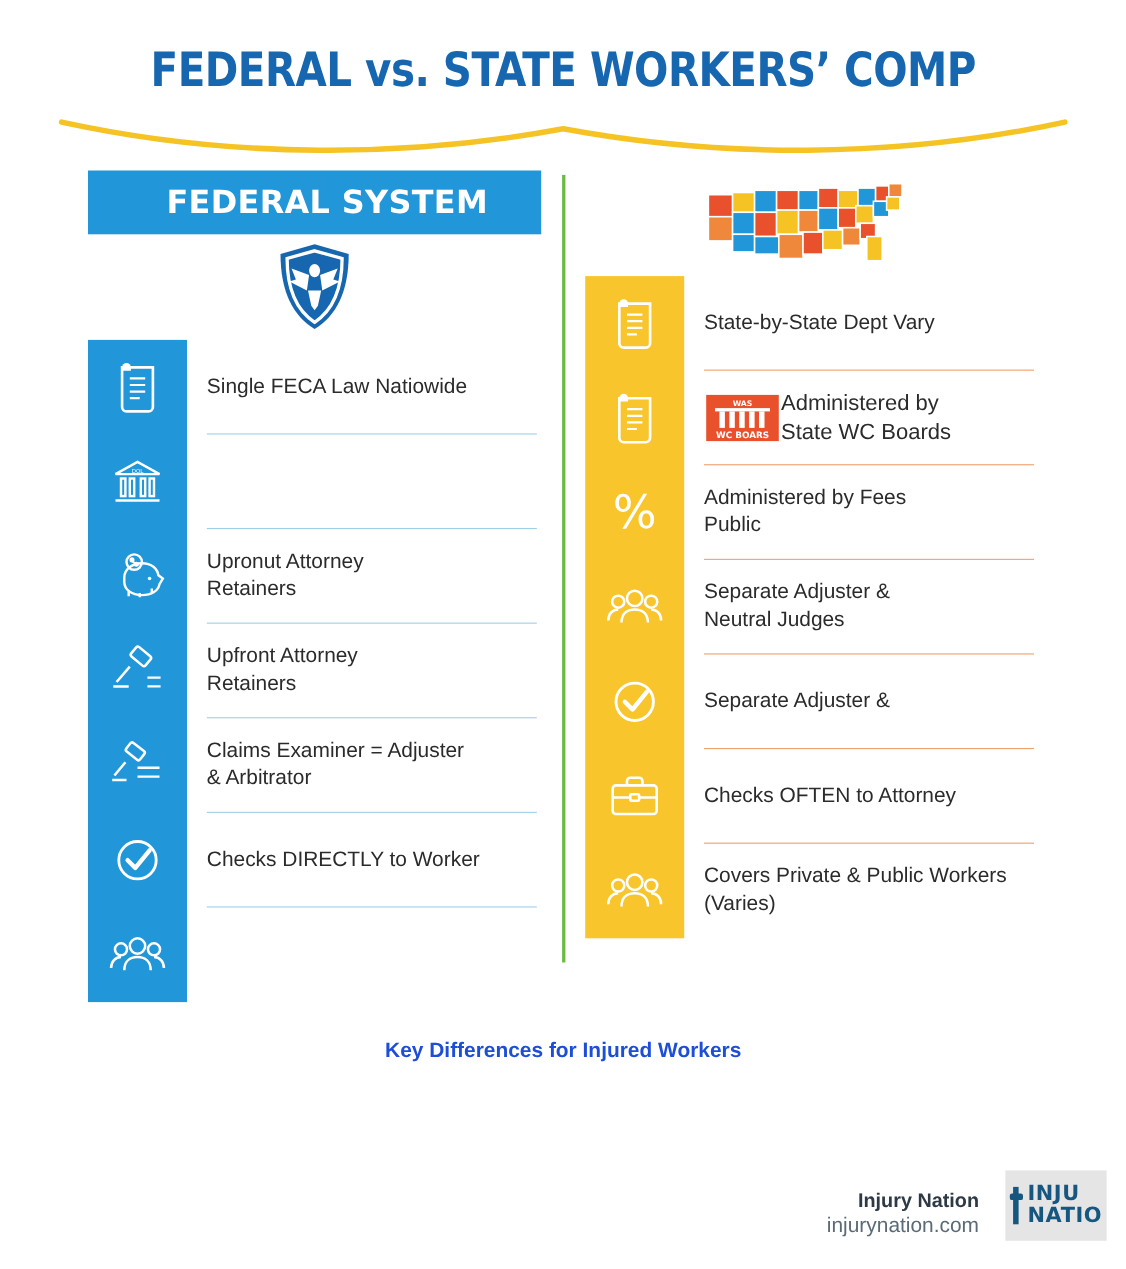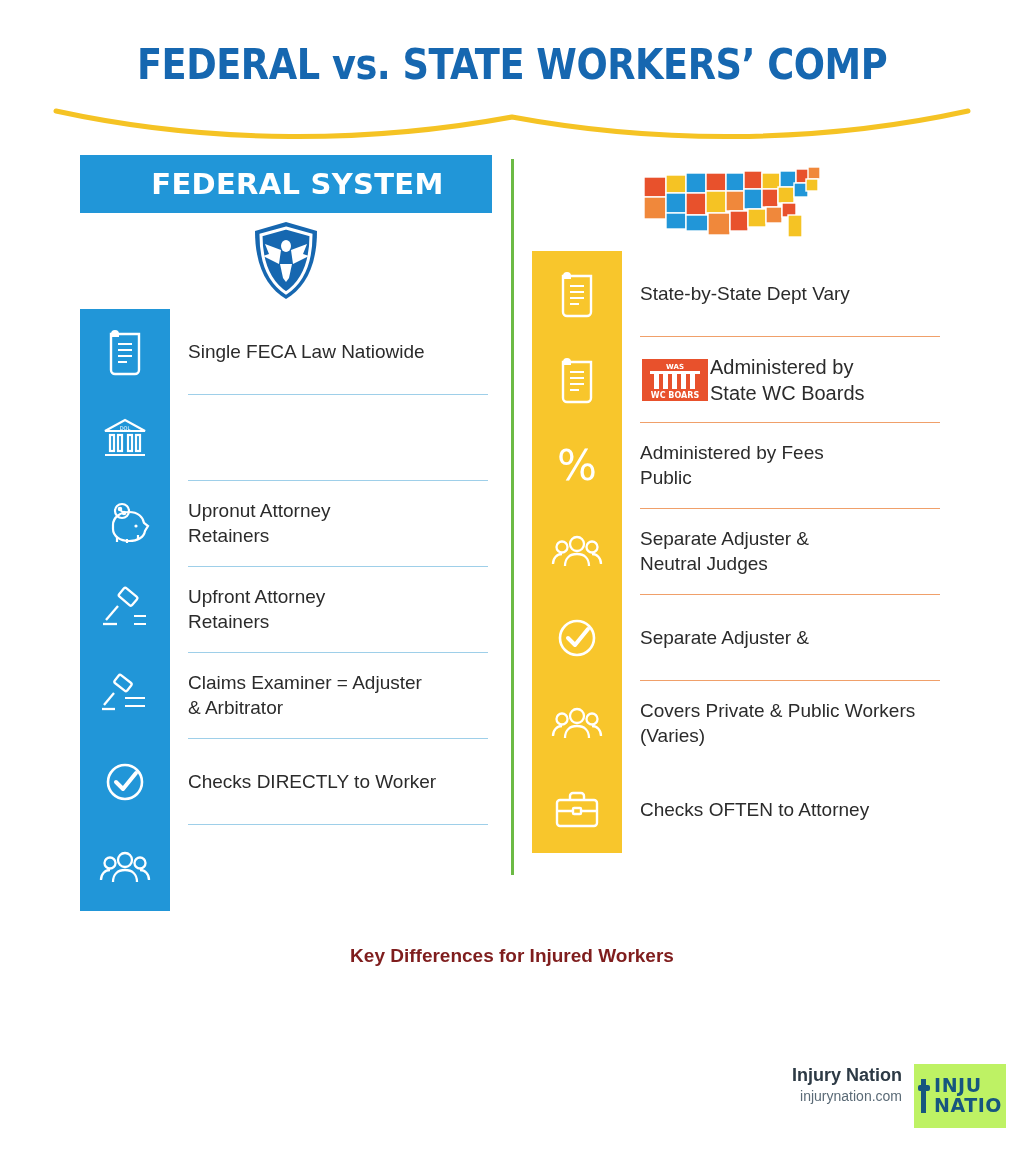--- a/index.html
+++ b/index.html
@@ -122,48 +122,48 @@
   .col.federal .sep { background: #9ecfe9; }
   .col.state .sep { background: #f0a06a; }
   .row:last-child .sep { display: none; }
 
   
   .key-line {
     text-align: center;
     margin-top: 34px;
     font-size: 19px;
     font-weight: bold;
-    color: #7f1d1d;
+    color: #1d4ed8;
     font-family: "Liberation Sans", sans-serif;
   }
 
   .brand {
     position: absolute;
     right: 18px;
     bottom: 26px;
     display: flex;
-    align-items: flex-start;
-    gap: 0px;
+    align-items: flex-end;
+    gap: 12px;
   }
   .brand-text { text-align: right; padding-right: 12px; }
   .brand-name {
     font-size: 18px;
     font-weight: bold;
     color: #2d3a45;
     line-height: 1.3;
   }
   .brand-url {
-    font-size: 14px;
+    font-size: 19px;
     color: #5a6a76;
     line-height: 1.3;
   }
   .brand-logo {
     width: 92px;
     height: 64px;
-    background: #bef264;
+    background: #e5e5e5;
     display: flex;
     align-items: center;
     justify-content: center;
     gap: 4px;
   }
   .brand-logo .mark {
     width: 12px; height: 34px;
     position: relative;
   }
   .brand-logo .mark:before {
@@ -459,48 +459,48 @@
           </svg>
         </div>
         <div class="row-text">
           <span style="white-space:pre-line">Separate Adjuster &amp;</span>
           <span class="sep"></span>
         </div>
       </div>
 
       <div class="row">
         <div class="row-icon">
+          <svg width="50" height="44" viewBox="0 0 50 44" fill="none" stroke="#ffffff" stroke-width="2.4">
+            <rect x="5" y="12" width="40" height="26" rx="3"></rect>
+            <path d="M18 12 v-4 a3 3 0 0 1 3-3 h8 a3 3 0 0 1 3 3 v4"></path>
+            <path d="M5 23 h40"></path>
+            <rect x="21" y="20" width="8" height="6" rx="1" fill="#f8c62c"></rect>
+          </svg>
+        </div>
+        <div class="row-text">
+          <span style="white-space:pre-line">Checks OFTEN to Attorney</span>
+          <span class="sep"></span>
+        </div>
+      </div>
+
+      <div class="row">
+        <div class="row-icon">
           <svg width="52" height="44" viewBox="0 0 52 44" fill="none" stroke="#ffffff" stroke-width="2.3">
             <circle cx="26" cy="14" r="7"></circle>
             <path d="M14 36 c0-8 5-12 12-12 c7 0 12 4 12 12"></path>
             <circle cx="11" cy="17" r="5.5"></circle>
             <path d="M2 34 c0-6 4-10 9-10"></path>
             <circle cx="41" cy="17" r="5.5"></circle>
             <path d="M50 34 c0-6-4-10-9-10"></path>
           </svg>
         </div>
         <div class="row-text">
           <span style="white-space:pre-line">Covers Private &amp; Public Workers
 (Varies)</span>
 
-        </div>
-      </div>
-
-      <div class="row">
-        <div class="row-icon">
-          <svg width="50" height="44" viewBox="0 0 50 44" fill="none" stroke="#ffffff" stroke-width="2.4">
-            <rect x="5" y="12" width="40" height="26" rx="3"></rect>
-            <path d="M18 12 v-4 a3 3 0 0 1 3-3 h8 a3 3 0 0 1 3 3 v4"></path>
-            <path d="M5 23 h40"></path>
-            <rect x="21" y="20" width="8" height="6" rx="1" fill="#f8c62c"></rect>
-          </svg>
-        </div>
-        <div class="row-text">
-          <span style="white-space:pre-line">Checks OFTEN to Attorney</span>
-          <span class="sep"></span>
         </div>
       </div>
     </div>
   </div>
 </div>
 
 <div class="key-line">Key Differences for Injured Workers</div>
 
 <div class="brand">
   <div class="brand-text">

